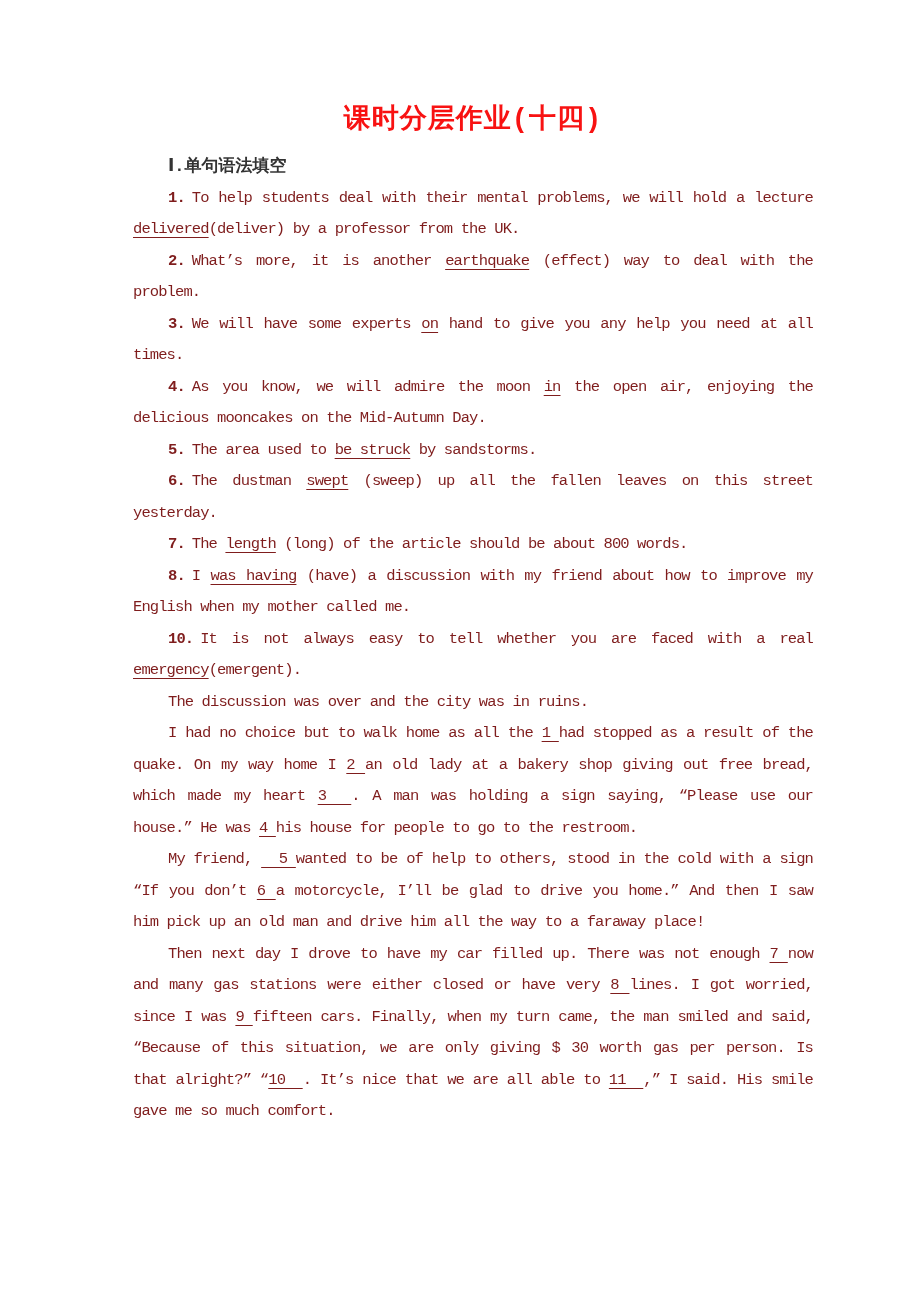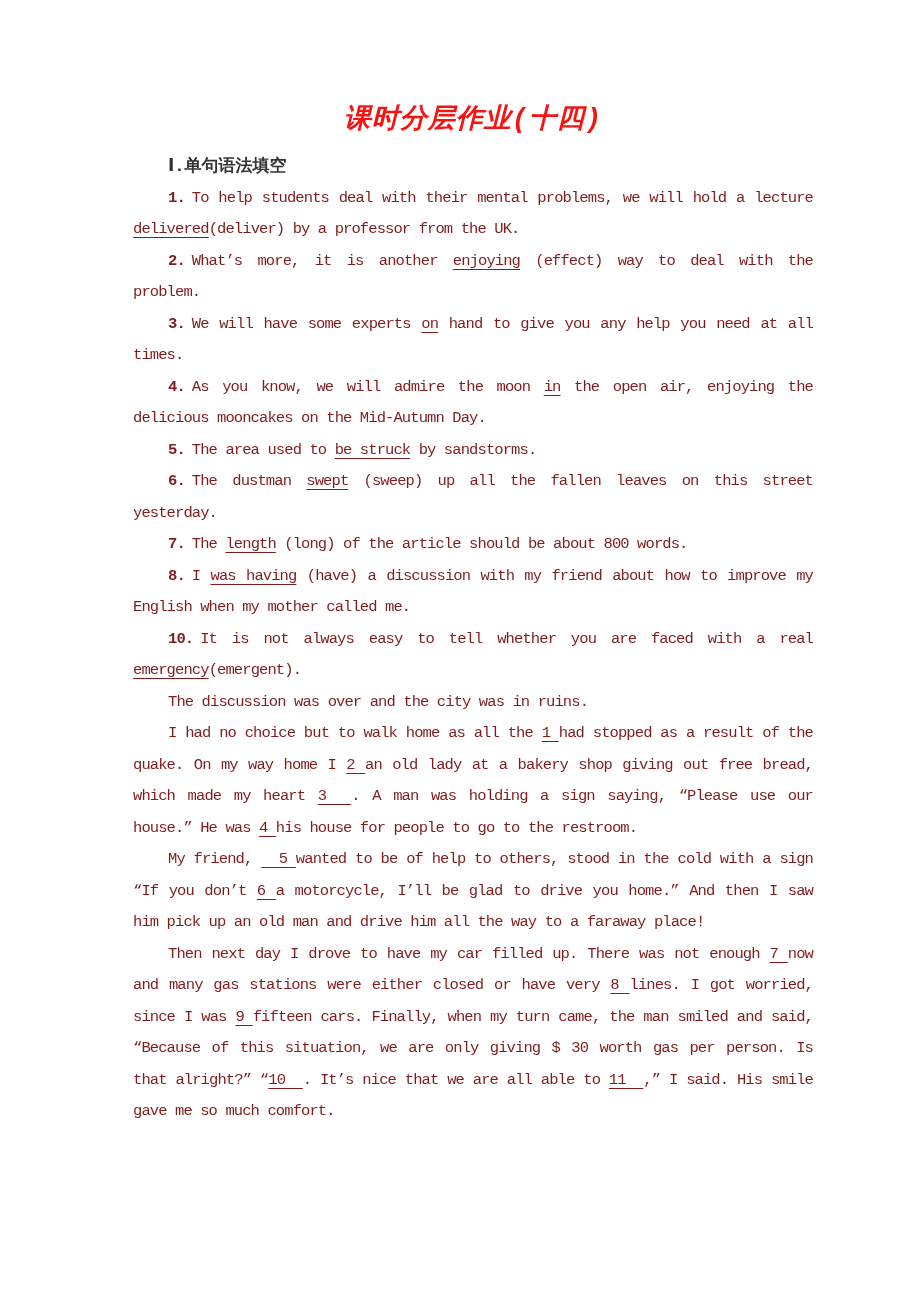--- a/index.html
+++ b/index.html
@@ -8,21 +8,21 @@
     font-family:"Liberation Mono","DejaVu Sans Mono","DejaVu Sans",monospace;
   }
   .page{
     position:relative;width:920px;height:1302px;background:#ffffff;overflow:hidden;
   }
   .doc{
     position:absolute;left:133px;top:102px;width:680px;color:#3a3a3a;
   }
   .doc-title{
     font-size:27px;font-weight:bold;text-align:center;line-height:36px;
-    margin:0 0 13px 0;letter-spacing:1px;font-style:italic;
+    margin:0 0 13px 0;letter-spacing:1px;
   }
   .sec-heading{
     font-size:17px;line-height:31.5px;margin:0;text-indent:35px;
     font-weight:bold;color:#333333;
   }
   .doc p{
     margin:0;font-size:15.5px;letter-spacing:-0.9px;line-height:31.5px;
     text-indent:35px;text-align:justify;color:#7f1d1d;
   }
   .num{font-weight:bold;margin-right:7px;}
@@ -33,21 +33,21 @@
 </style>
 </head>
 <body>
 
 <div class="page">
   <div class="doc">
     <h1 class="doc-title" style="color: rgb(248, 18, 18);">课时分层作业(十四)</h1>
     <h2 class="sec-heading">Ⅰ.单句语法填空</h2>
     <div id="grammar-items">
         <p><b class="num">1.</b><span>To help students deal with their mental problems, we will hold a lecture </span><span class="blank">delivered</span><span>(deliver) by a professor from the UK.</span></p>
-        <p><b class="num">2.</b><span>What’s more, it is another </span><span class="blank">enjoying</span><span> (effect) way to deal with the problem.</span></p>
+        <p><b class="num">2.</b><span>What’s more, it is another </span><span class="blank">earthquake</span><span> (effect) way to deal with the problem.</span></p>
         <p><b class="num">3.</b><span>We will have some experts </span><span class="blank">on</span><span> hand to give you any help you need at all times.</span></p>
         <p><b class="num">4.</b><span>As you know, we will admire the moon </span><span class="blank">in</span><span> the open air, enjoying the delicious mooncakes on the Mid-Autumn Day.</span></p>
         <p><b class="num">5.</b><span>The area used to </span><span class="blank">be struck</span><span> by sandstorms.</span></p>
         <p><b class="num">6.</b><span>The dustman </span><span class="blank">swept</span><span> (sweep) up all the fallen leaves on this street yesterday.</span></p>
         <p><b class="num">7.</b><span>The </span><span class="blank">length</span><span> (long) of the article should be about 800 words.</span></p>
         <p><b class="num">8.</b><span>I </span><span class="blank">was having</span><span> (have) a discussion with my friend about how to improve my English when my mother called me.</span></p>
         <p><b class="num">10.</b><span>It is not always easy to tell whether you are faced with a real </span><span class="blank">emergency</span><span>(emergent).</span></p>
       </div>
     <div id="cloze-paragraphs">
         <p><span>The discussion was over and the city was in ruins.</span></p>

